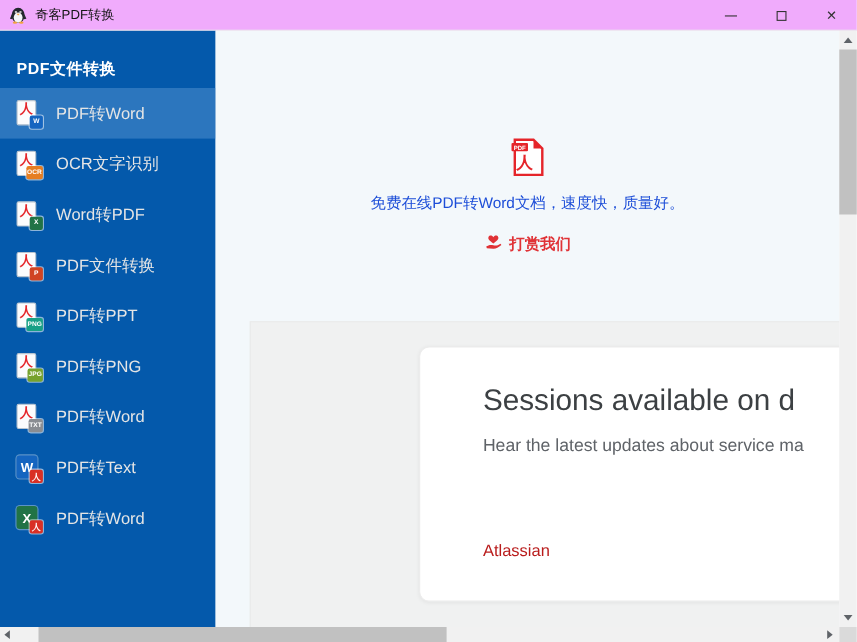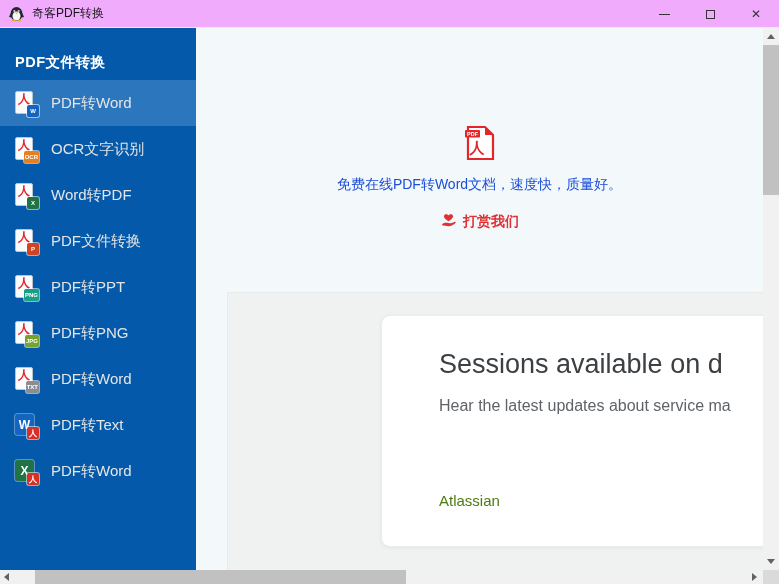--- a/index.html
+++ b/index.html
@@ -49,21 +49,21 @@
   .subtitle { margin-top:15px; font-size:14px; color:#1d4ed8; }
   .donate { margin-top:19px; display:inline-flex; align-items:flex-start; gap:6px; cursor:pointer; }
   .donate-label { font-size:14px; font-weight:bold; color:#e03236; }
 
   .ad-panel { position:absolute; left:31px; top:264px; width:610px; height:340px;
               background:#f0f1f1; border:1px solid #e9eaea; }
   .ad-card { position:absolute; left:153px; top:22px; width:560px; height:232px; background:#ffffff;
              border:1px solid #ececec; border-radius:9px; box-shadow:0 1px 4px rgba(0,0,0,.06); overflow:hidden; }
   .ad-title { margin:33px 0 0 57px; font-size:27px; color:#3c4043; font-weight:500; white-space:nowrap; }
   .ad-desc  { margin:17px 0 0 57px; font-size:16px; color:#5f6368; white-space:nowrap; }
-  .ad-brand { position:absolute; left:57px; bottom:37px; font-size:15px; color:#4d7c0f; }
+  .ad-brand { position:absolute; left:57px; bottom:37px; font-size:15px; color:#b91c1c; }
 
   
   .vscroll { position:absolute; right:0; top:28px; width:16px; height:542px; background:#f1f1f1; }
   .vthumb { position:absolute; left:0; top:17px; width:16px; height:150px; background:#c1c1c1; }
   .tri { width:0; height:0; position:absolute; }
   .tri-up { left:4px; top:6px; border-left:4px solid transparent; border-right:4px solid transparent; border-bottom:5px solid #5f6368; }
   .tri-down { left:4px; bottom:6px; border-left:4px solid transparent; border-right:4px solid transparent; border-top:5px solid #5f6368; }
   .hscroll { position:absolute; left:0; bottom:0; width:763px; height:14px; background:#f1f1f1; }
   .hthumb { position:absolute; left:35px; top:0; width:371px; height:14px; background:#c1c1c1; }
   .tri-left { left:4px; top:3px; border-top:4px solid transparent; border-bottom:4px solid transparent; border-right:5px solid #5f6368; }

